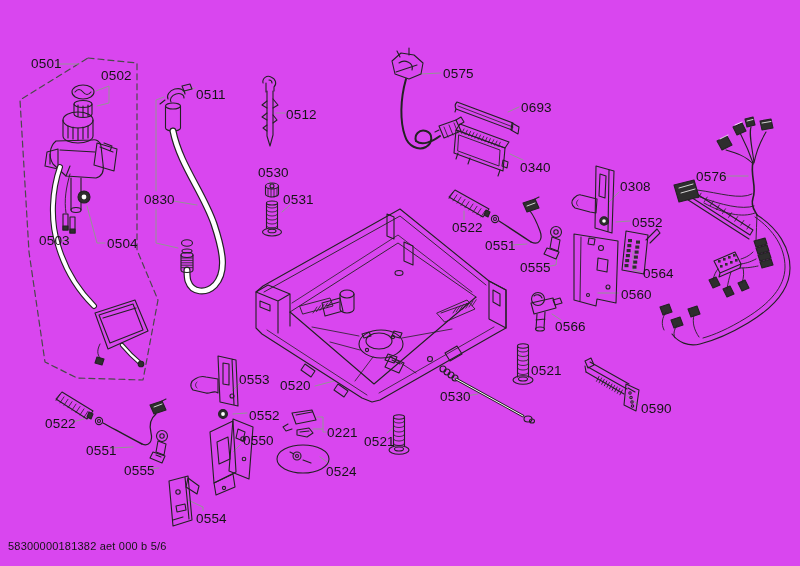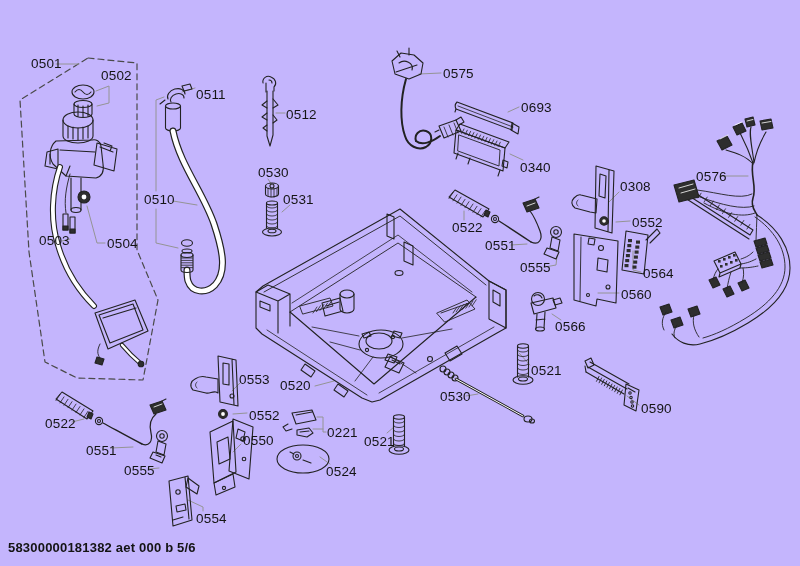--- a/index.html
+++ b/index.html
@@ -1,21 +1,21 @@
 <!DOCTYPE html>
 <html><head>
 <meta charset="utf-8">
 <style>
   html,body{margin:0;padding:0;background:#fff;}
-  #stage{position:relative;width:800px;height:566px;background:#c4b5fd;overflow:hidden;
+  #stage{position:relative;width:800px;height:566px;background:#d946ef;overflow:hidden;
          font-family:"Liberation Sans",sans-serif;}
   #art{position:absolute;left:0;top:0;}
   .lbl{position:absolute;font-size:13.5px;line-height:13px;color:#141414;white-space:nowrap;
        letter-spacing:0.2px;}
-  #doccode{position:absolute;left:8px;top:540px;font-size:13px;color:#141414;letter-spacing:0.2px;font-weight:bold;}
+  #doccode{position:absolute;left:8px;top:540px;font-size:11px;color:#141414;letter-spacing:0.2px;}
 </style>
 </head>
 <body>
 
 <div id="stage">
 
 <svg id="art" width="800" height="566" viewBox="0 0 800 566" fill="none" stroke="#222222" stroke-width="1.1" stroke-linecap="round" stroke-linejoin="round">
 
   <g stroke="#4a4a4a" stroke-width="1.2" stroke-dasharray="6 4">
     <path d="M88,58 L137,63 L137,250 L158,300 L143,380 L77,378 L45,362 L29,252 L20,100 Z"></path>
@@ -431,21 +431,21 @@
 
   <span class="lbl" style="left:31px;top:57px">0501</span>
   <span class="lbl" style="left:101px;top:69px">0502</span>
   <span class="lbl" style="left:196px;top:88px">0511</span>
   <span class="lbl" style="left:286px;top:108px">0512</span>
   <span class="lbl" style="left:443px;top:67px">0575</span>
   <span class="lbl" style="left:521px;top:101px">0693</span>
   <span class="lbl" style="left:520px;top:161px">0340</span>
   <span class="lbl" style="left:258px;top:166px">0530</span>
   <span class="lbl" style="left:283px;top:193px">0531</span>
-  <span class="lbl" style="left:144px;top:193px">0510</span>
+  <span class="lbl" style="left:144px;top:193px">0830</span>
   <span class="lbl" style="left:39px;top:234px">0503</span>
   <span class="lbl" style="left:107px;top:237px">0504</span>
   <span class="lbl" style="left:696px;top:170px">0576</span>
   <span class="lbl" style="left:620px;top:180px">0308</span>
   <span class="lbl" style="left:632px;top:216px">0552</span>
   <span class="lbl" style="left:643px;top:267px">0564</span>
   <span class="lbl" style="left:621px;top:288px">0560</span>
   <span class="lbl" style="left:452px;top:221px">0522</span>
   <span class="lbl" style="left:485px;top:239px">0551</span>
   <span class="lbl" style="left:520px;top:261px">0555</span>

